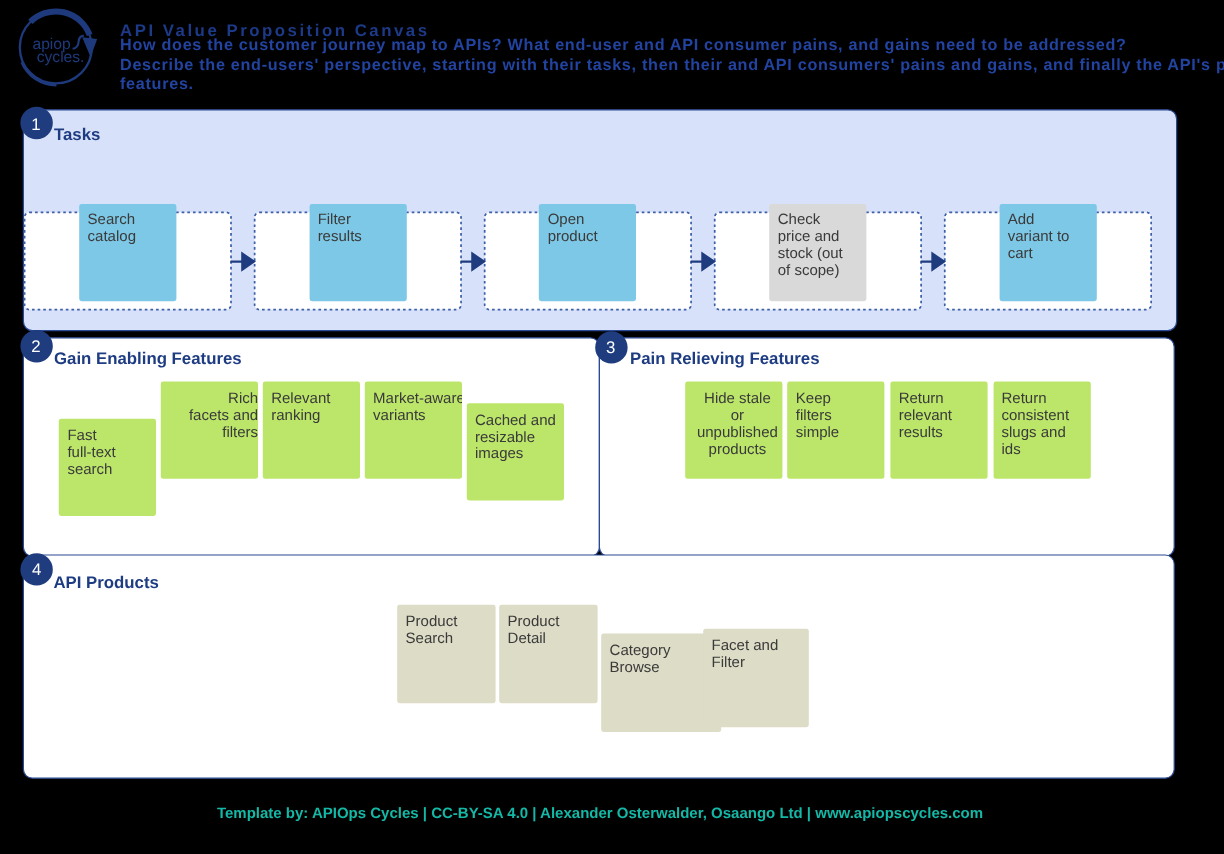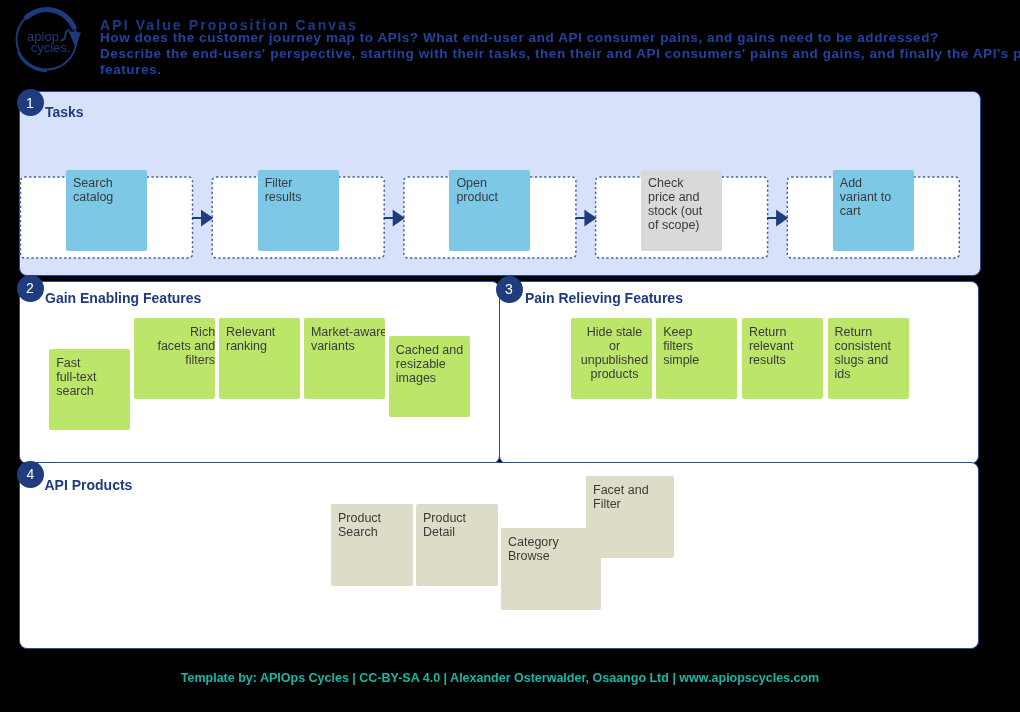--- a/index.html
+++ b/index.html
@@ -88,16 +88,16 @@
 <div class="note green" style="left:656.2px;top:318px;">Keep<br>filters<br>simple</div>
 <div class="note green" style="left:741.9px;top:318px;">Return<br>relevant<br>results</div>
 <div class="note green" style="left:827.6px;top:318px;">Return<br>consistent<br>slugs and<br>ids</div>
 
 <div class="sec" style="left:19px;top:462px;width:960px;height:187px;background:#fff;"></div>
 <div class="badge" style="left:17px;top:460.5px;">4</div>
 <div class="sectitle" style="left:44.5px;top:476.5px;">API Products</div>
 <div class="note beige" style="left:331px;top:504px;width:82px;height:82px;">Product<br>Search</div>
 <div class="note beige" style="left:416px;top:504px;width:82px;height:82px;">Product<br>Detail</div>
 <div class="note beige" style="left:501px;top:528px;width:100px;height:82px;">Category<br>Browse</div>
-<div class="note beige" style="left:586px;top:476px;width:88px;height:82px;">Facet and<br>Filter</div>
+<div class="note beige" style="left:586px;top:524px;width:88px;height:82px;">Facet and<br>Filter</div>
 
 <div class="abs" style="left:0;top:671px;width:1000px;text-align:center;color:#14b8a6;
      font-size:12.5px;font-weight:bold;">Template by: APIOps Cycles | CC-BY-SA 4.0 | Alexander Osterwalder, Osaango Ltd | www.apiopscycles.com</div>
 
 </body></html>

